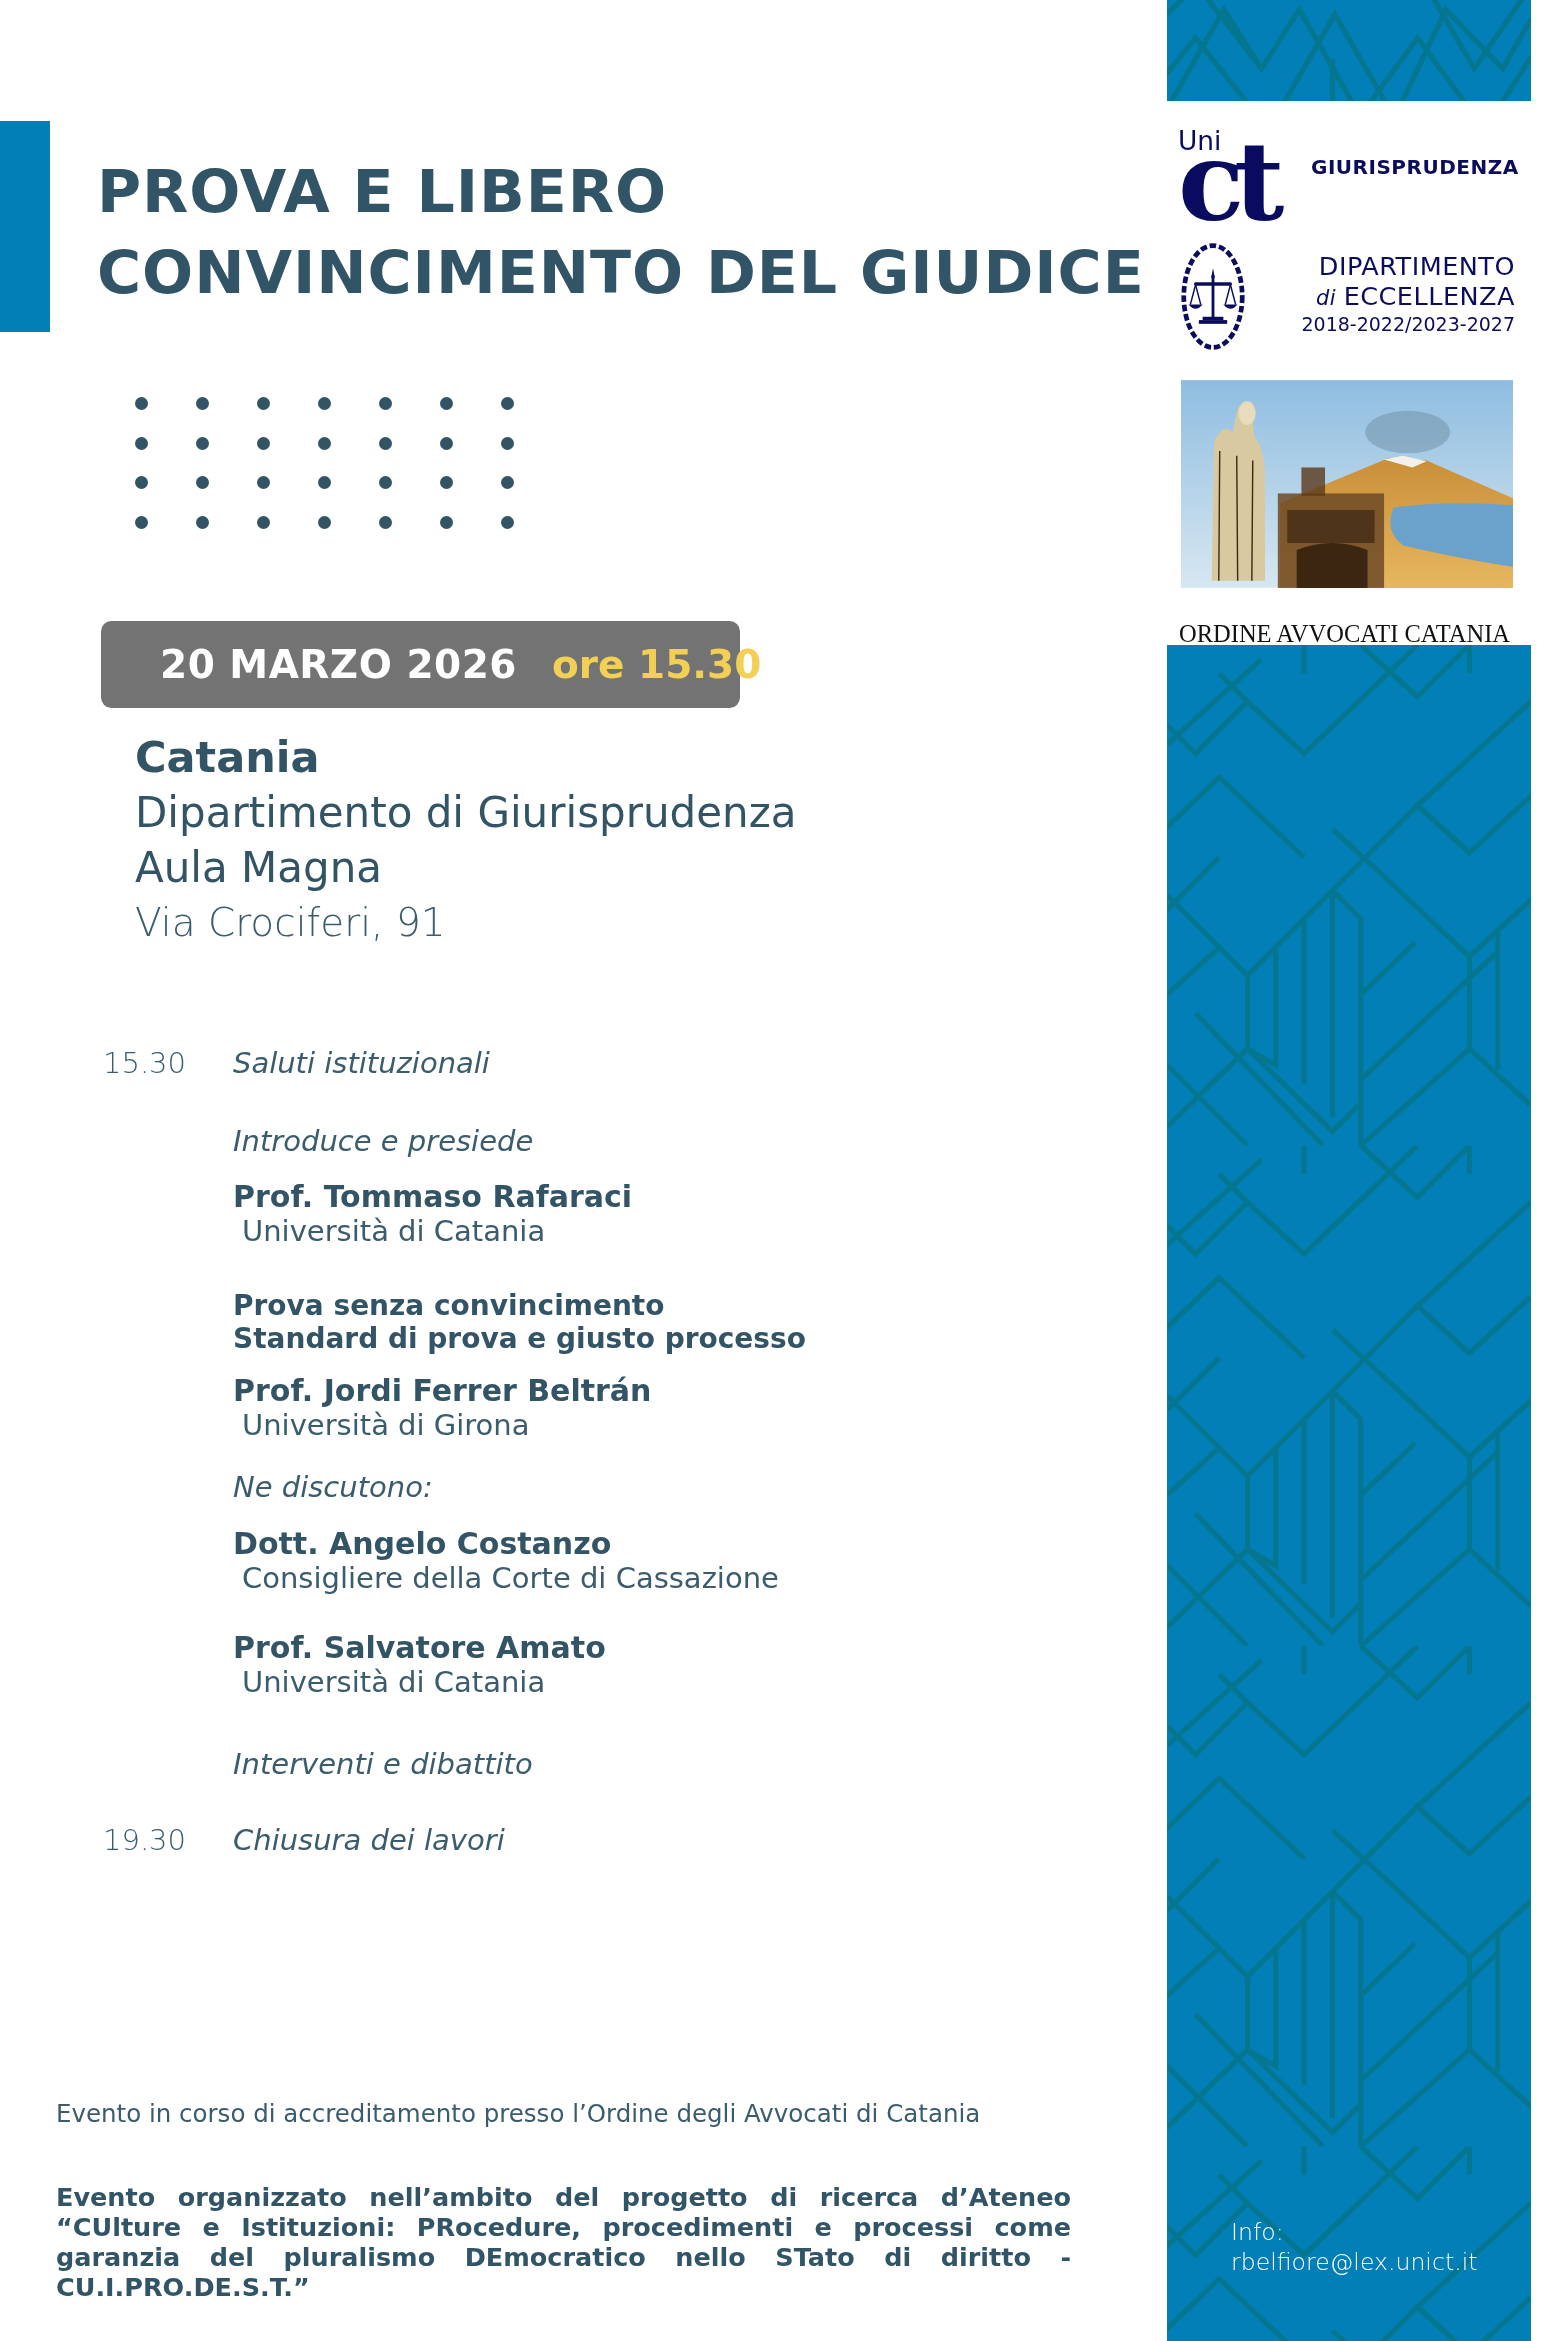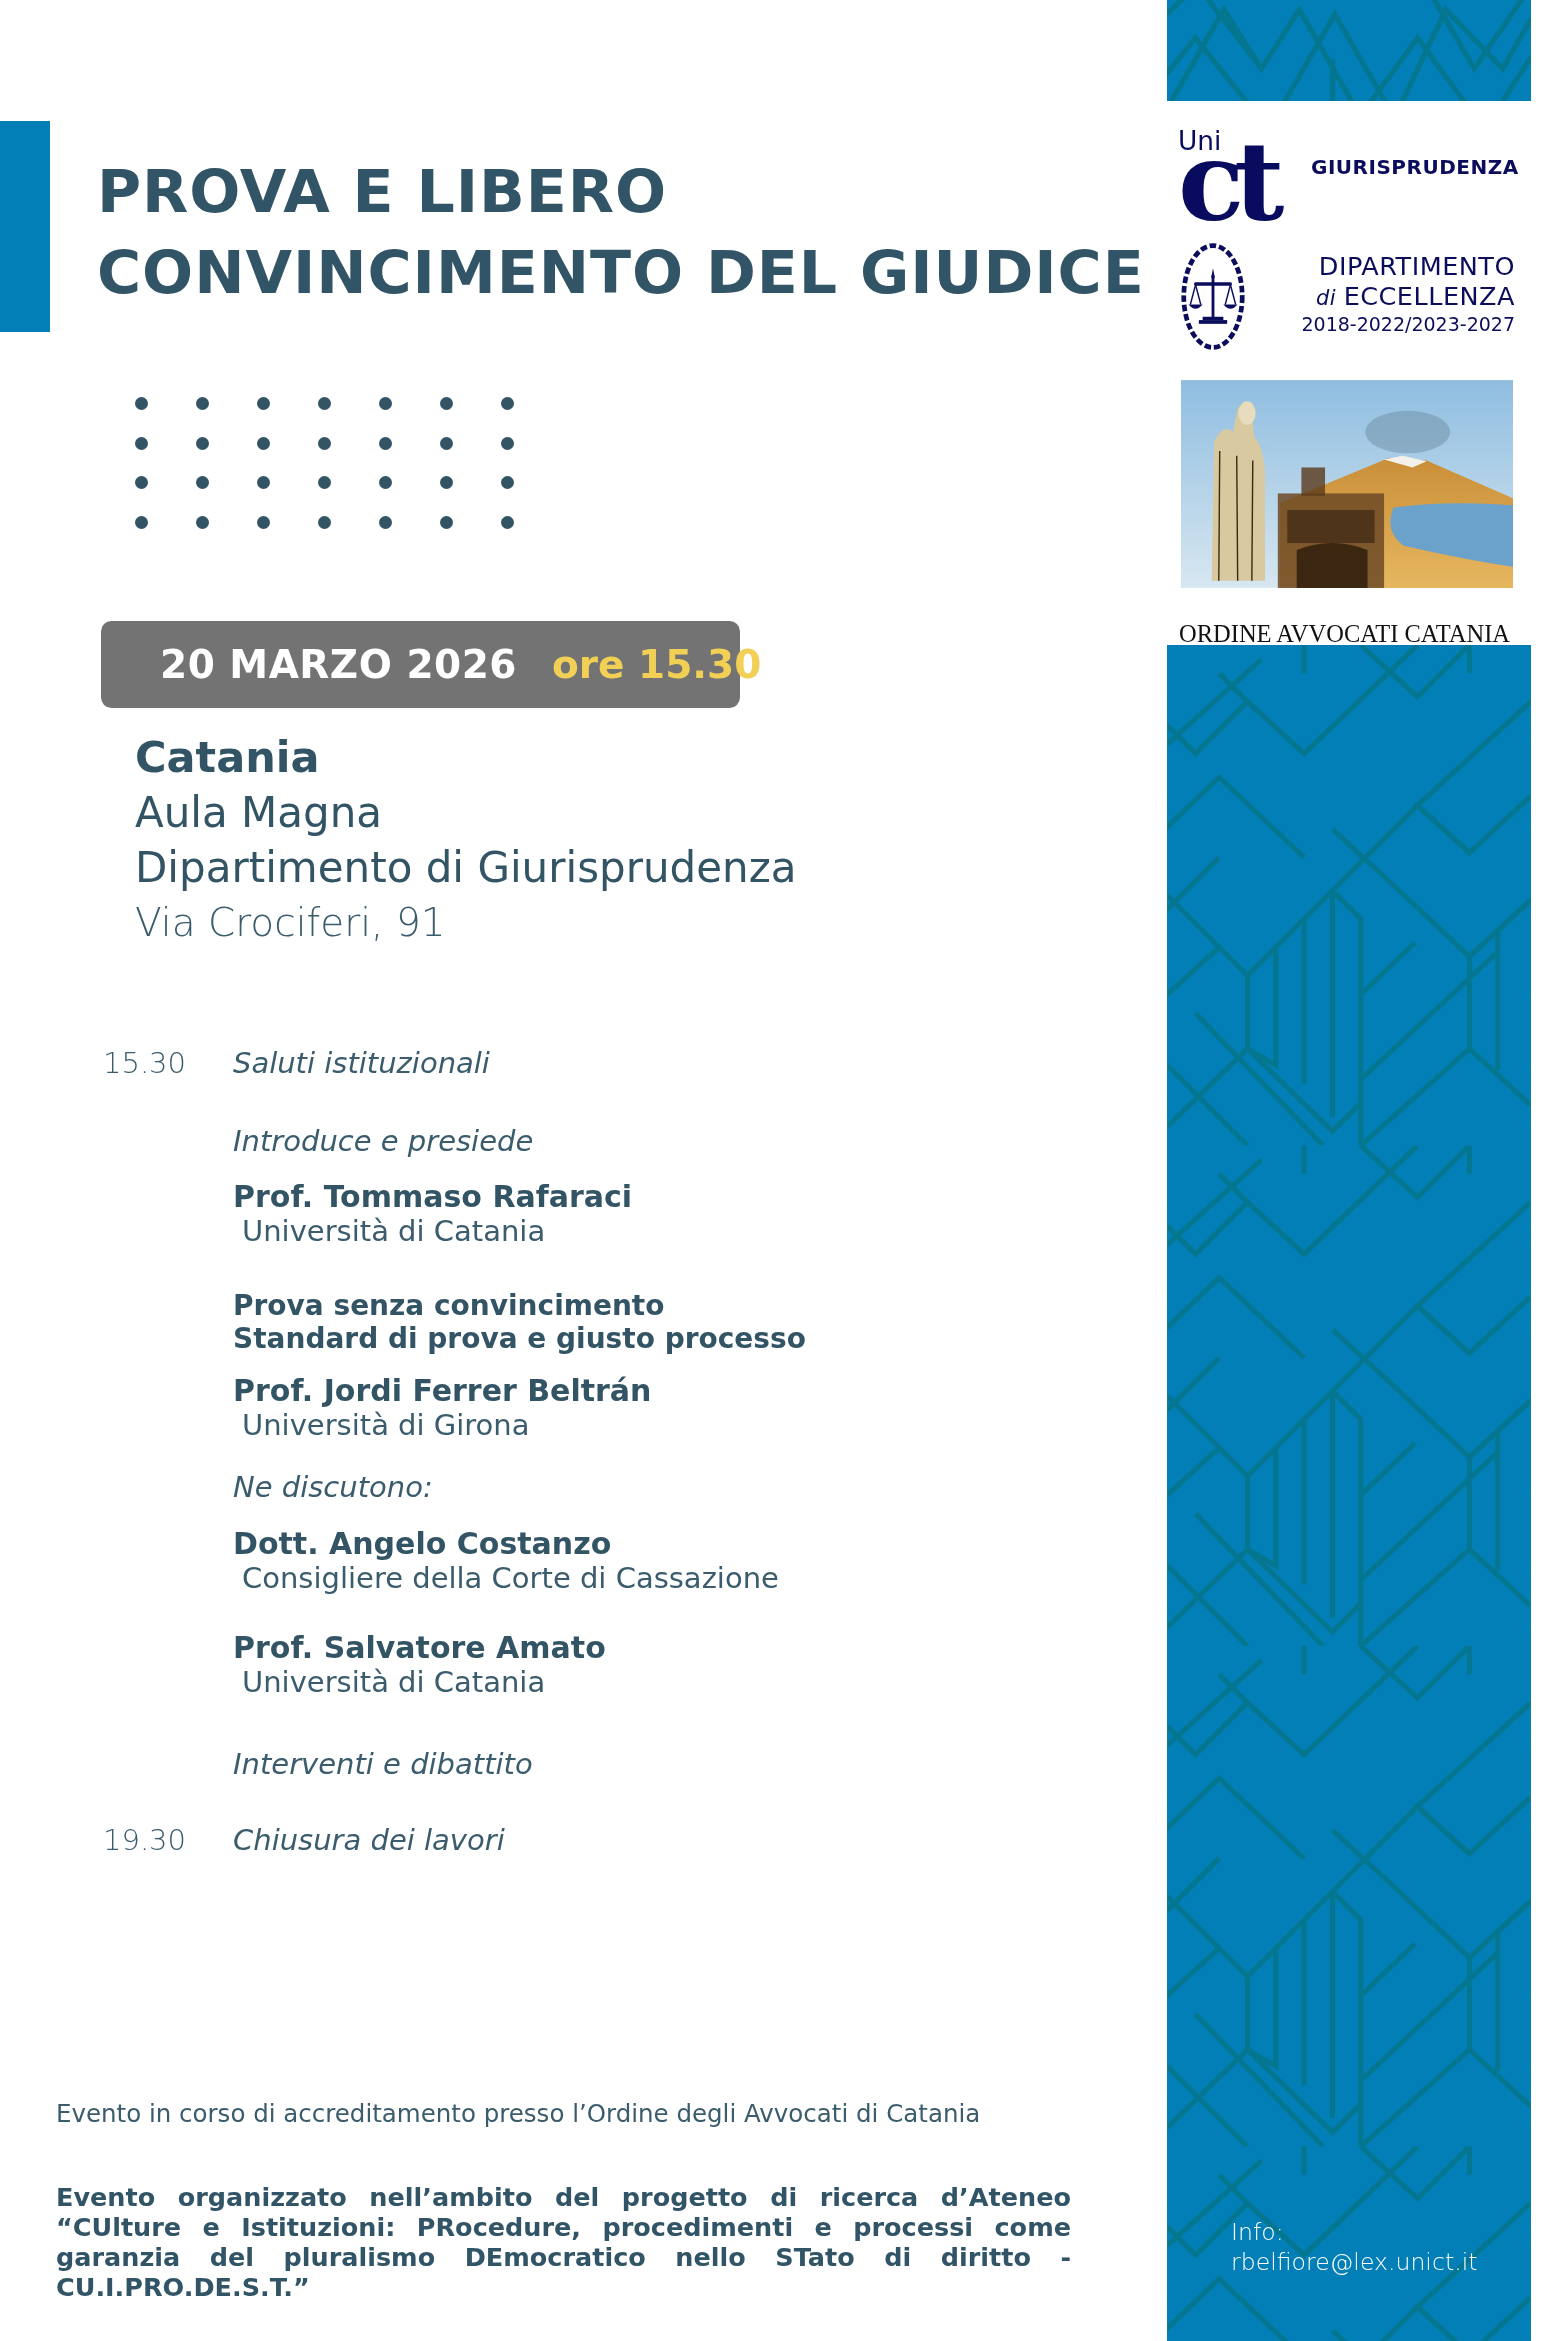--- a/index.html
+++ b/index.html
@@ -126,22 +126,22 @@
 </div>
 
 <div class="abs date-badge">
   <span class="date-text">20 MARZO 2026</span>
   <span class="date-sep"></span>
   <span class="time-text">ore 15.30</span>
 </div>
 
 <div class="abs venue">
   <div class="city">Catania</div>
+  <div class="line">Dipartimento di Giurisprudenza</div>
   <div class="line">Aula Magna</div>
-  <div class="line">Dipartimento di Giurisprudenza</div>
   <div class="addr">Via Crociferi, 91</div>
 </div>
 
 <div class="abs prog" style="top:1046px;">
   <span class="time">15.30</span>
   <span class="col2 ital">Saluti istituzionali</span>
 </div>
 
 <div class="abs prog" style="top:1124px;">
   <span class="col2 ital">Introduce e presiede</span>

